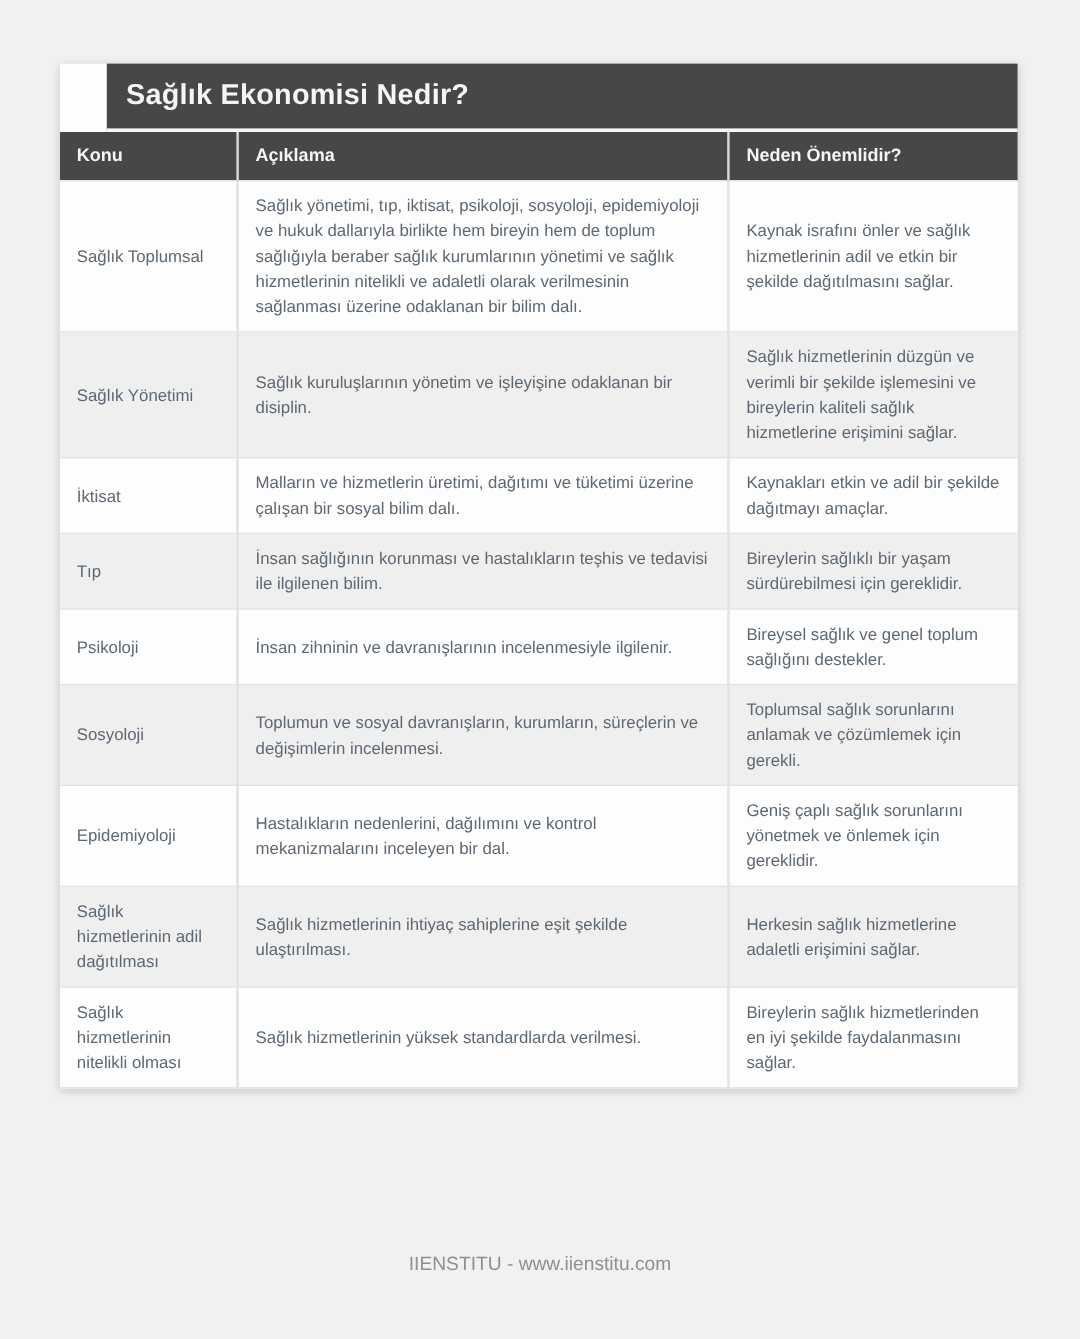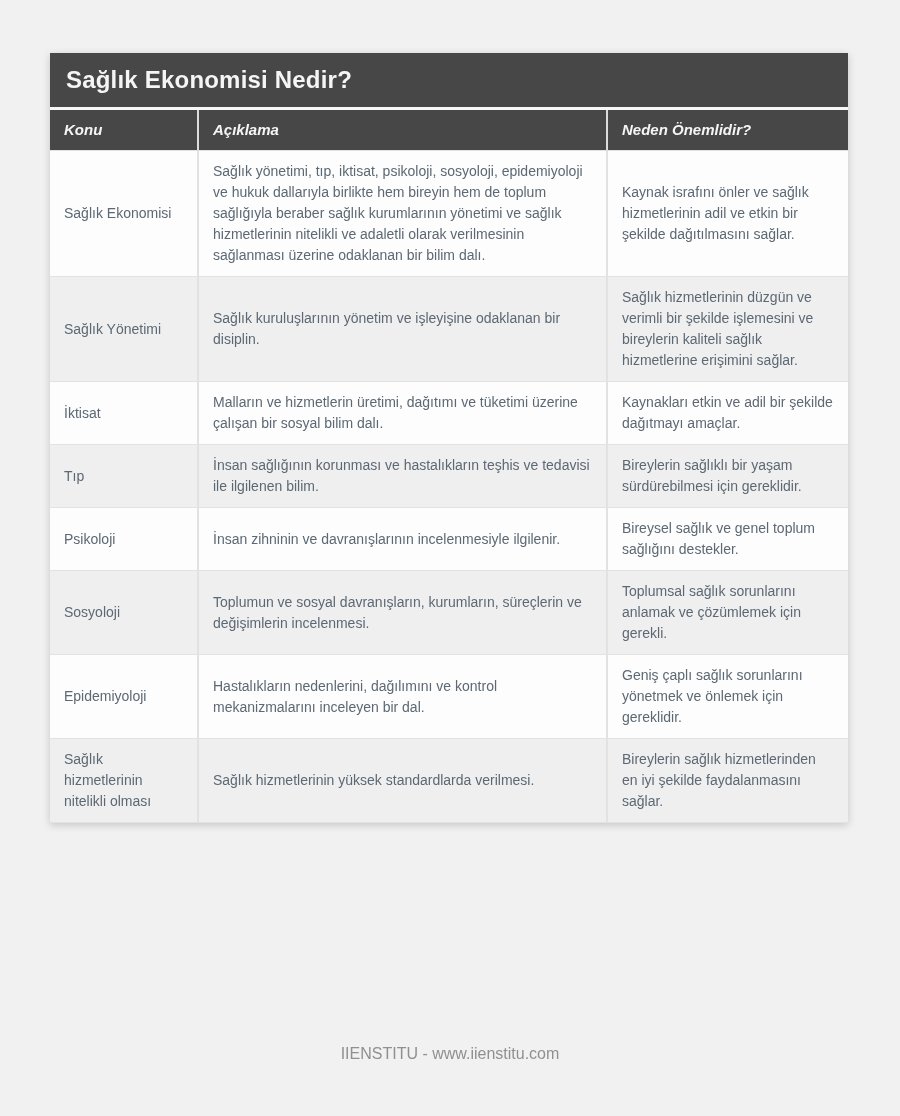--- a/index.html
+++ b/index.html
@@ -35,37 +35,37 @@
   }
   .title-bar {
     background: var(--header-bg);
     color: var(--header-text);
     font-size: 24px;
     line-height: 28px;
     font-weight: bold;
     padding: 13px 16px;
     border-bottom: 3px solid var(--title-gap);
     letter-spacing: 0.2px;
+    margin-left: 39px;
   }
   table {
     width: 100%;
     border-collapse: collapse;
     table-layout: fixed;
   }
   col.c1 { width: 148px; }
   col.c2 { width: 409px; }
   th {
     background: var(--header-bg);
     color: var(--header-text);
     font-size: 15px;
     line-height: 18px;
     font-weight: bold;
     text-align: left;
     padding: 11px 14px;
-    font-style: italic;
   }
   th + th { border-left: 2px solid var(--divider); }
   td {
     font-size: 14px;
     line-height: 21px;
     color: var(--cell-text);
     padding: 10px 14px;
     vertical-align: middle;
     border-top: 1px solid var(--border);
     word-wrap: break-word;
@@ -99,21 +99,21 @@
     </colgroup>
     <thead>
       <tr>
         <th>Konu</th>
         <th>Açıklama</th>
         <th>Neden Önemlidir?</th>
       </tr>
     </thead>
     <tbody id="table-body">
   <tr>
-    <td>Sağlık Ekonomisi</td>
+    <td>Sağlık Toplumsal</td>
     <td>Sağlık yönetimi, tıp, iktisat, psikoloji, sosyoloji, epidemiyoloji ve hukuk dallarıyla birlikte hem bireyin hem de toplum sağlığıyla beraber sağlık kurumlarının yönetimi ve sağlık hizmetlerinin nitelikli ve adaletli olarak verilmesinin sağlanması üzerine odaklanan bir bilim dalı.</td>
     <td>Kaynak israfını önler ve sağlık hizmetlerinin adil ve etkin bir şekilde dağıtılmasını sağlar.</td>
   </tr>
 
   <tr>
     <td>Sağlık Yönetimi</td>
     <td>Sağlık kuruluşlarının yönetim ve işleyişine odaklanan bir disiplin.</td>
     <td>Sağlık hizmetlerinin düzgün ve verimli bir şekilde işlemesini ve bireylerin kaliteli sağlık hizmetlerine erişimini sağlar.</td>
   </tr>
 
@@ -141,20 +141,25 @@
     <td>Toplumsal sağlık sorunlarını anlamak ve çözümlemek için gerekli.</td>
   </tr>
 
   <tr>
     <td>Epidemiyoloji</td>
     <td>Hastalıkların nedenlerini, dağılımını ve kontrol mekanizmalarını inceleyen bir dal.</td>
     <td>Geniş çaplı sağlık sorunlarını yönetmek ve önlemek için gereklidir.</td>
   </tr>
 
 
+  <tr>
+    <td>Sağlık hizmetlerinin adil dağıtılması</td>
+    <td>Sağlık hizmetlerinin ihtiyaç sahiplerine eşit şekilde ulaştırılması.</td>
+    <td>Herkesin sağlık hizmetlerine adaletli erişimini sağlar.</td>
+  </tr>
 
   <tr>
     <td>Sağlık hizmetlerinin nitelikli olması</td>
     <td>Sağlık hizmetlerinin yüksek standardlarda verilmesi.</td>
     <td>Bireylerin sağlık hizmetlerinden en iyi şekilde faydalanmasını sağlar.</td>
   </tr>
 </tbody>
   </table>
 </div>
 

